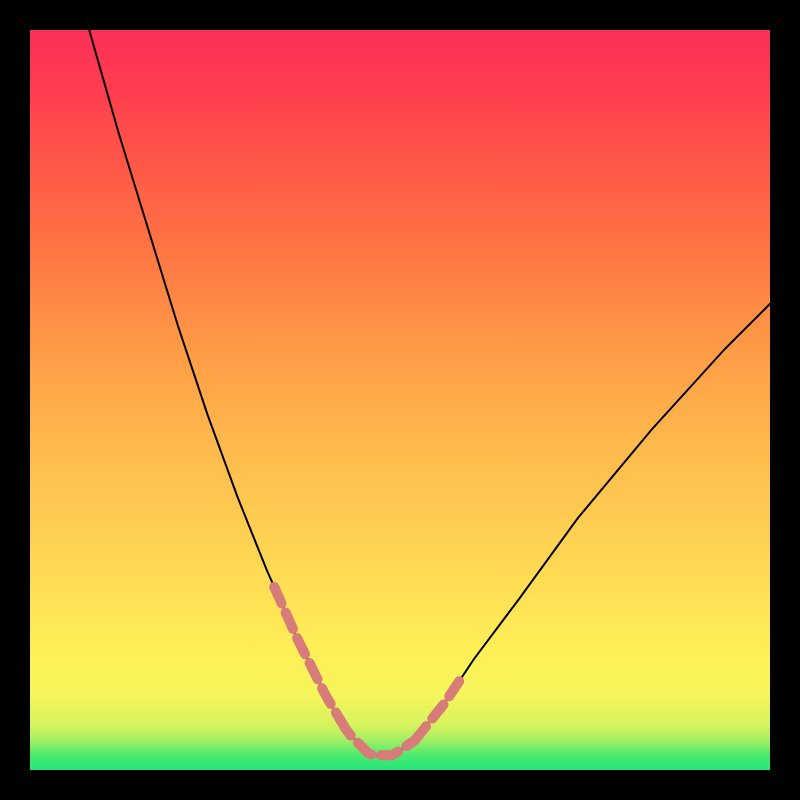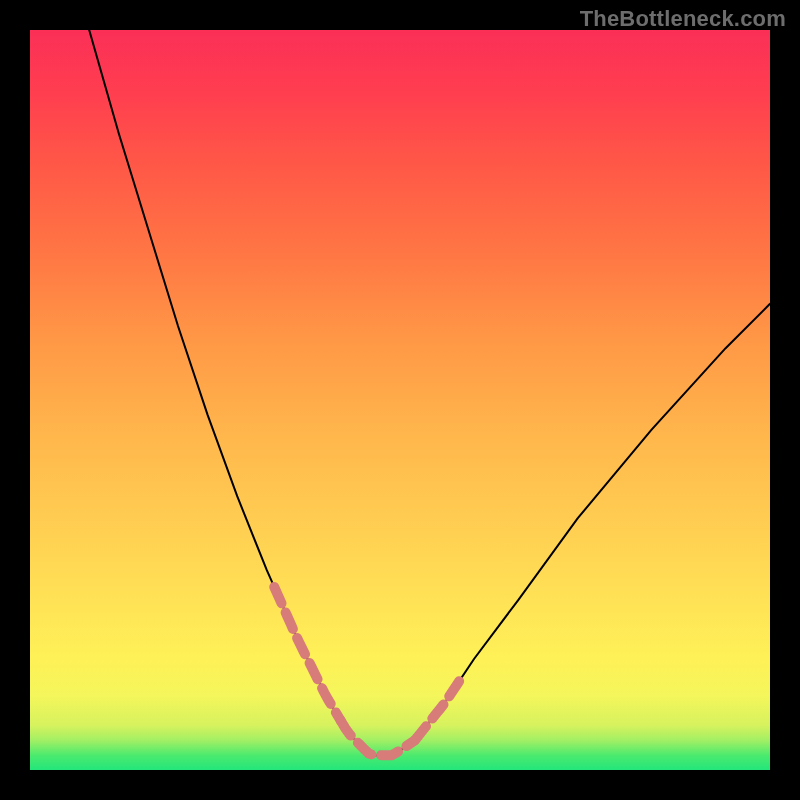--- a/index.html
+++ b/index.html
@@ -72,21 +72,20 @@
     stroke-width: 10;
     stroke-linecap: round;
     stroke-dasharray: 18 10;
   }
 </style>
 </head>
 <body>
 
 <div class="stage">
 
-  <div class="watermark">TheBottleneck.com</div>
 
   <div class="plot">
     <svg class="curve-svg" viewBox="0 0 740 740" preserveAspectRatio="none">
       <path class="curve-path" d="M59.2 0.0 L88.8 103.6 L118.4 199.8 L148.0 296.0 L177.6 384.8 L207.2 466.2 L236.8 540.2 L266.4 606.8 L296.0 666.0 L318.2 703.0 L340.4 725.2 L362.6 725.2 L384.8 710.4 L414.4 673.4 L444.0 629.0 L488.4 569.8 L547.6 488.4 L621.6 399.6 L695.6 318.2 L740.0 273.8"></path>
       <path class="curve-marks" d="M244.2 556.9 L248.4 566.2 L252.5 575.6 L256.7 584.9 L260.9 594.3 L265.0 603.7 L269.2 612.4 L273.3 620.7 L277.5 629.0 L281.7 637.3 L285.8 645.6 L290.0 654.0 L294.1 662.3 L298.3 669.9 L302.5 676.8 L306.6 683.7 L310.8 690.7"></path>
       <path class="curve-marks" d="M310.8 690.7 L315.4 698.4 L320.1 704.9 L324.7 709.5 L329.3 714.1 L333.9 718.7 L338.6 723.4 L343.2 725.2 L347.8 725.2 L352.4 725.2 L357.1 725.2 L361.7 725.2 L366.3 722.7 L370.9 719.6 L375.6 716.6 L380.2 713.5 L384.8 710.4"></path>
       <path class="curve-marks" d="M384.8 710.4 L387.6 706.9 L390.3 703.5 L393.1 700.0 L395.9 696.5 L398.7 693.1 L401.4 689.6 L404.2 686.1 L407.0 682.6 L409.8 679.2 L412.6 675.7 L415.3 672.0 L418.1 667.9 L420.9 663.7 L423.7 659.5 L426.4 655.4 L429.2 651.2"></path>
     </svg>
   </div>
 </div>

